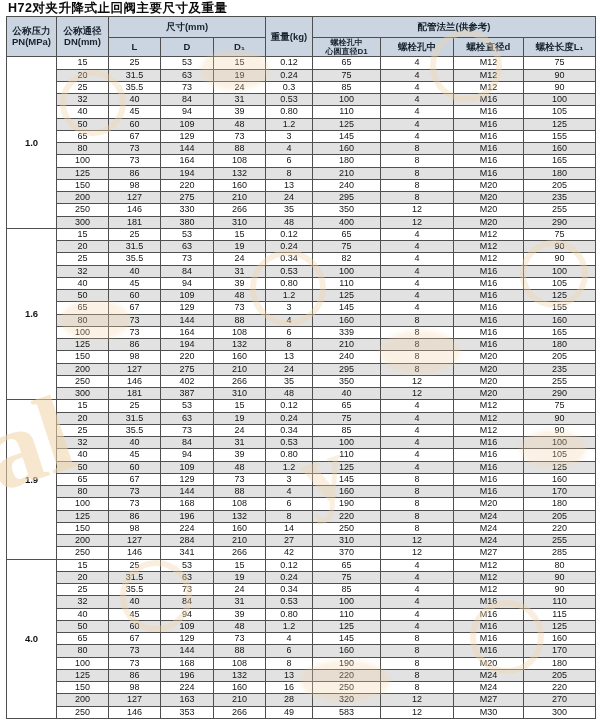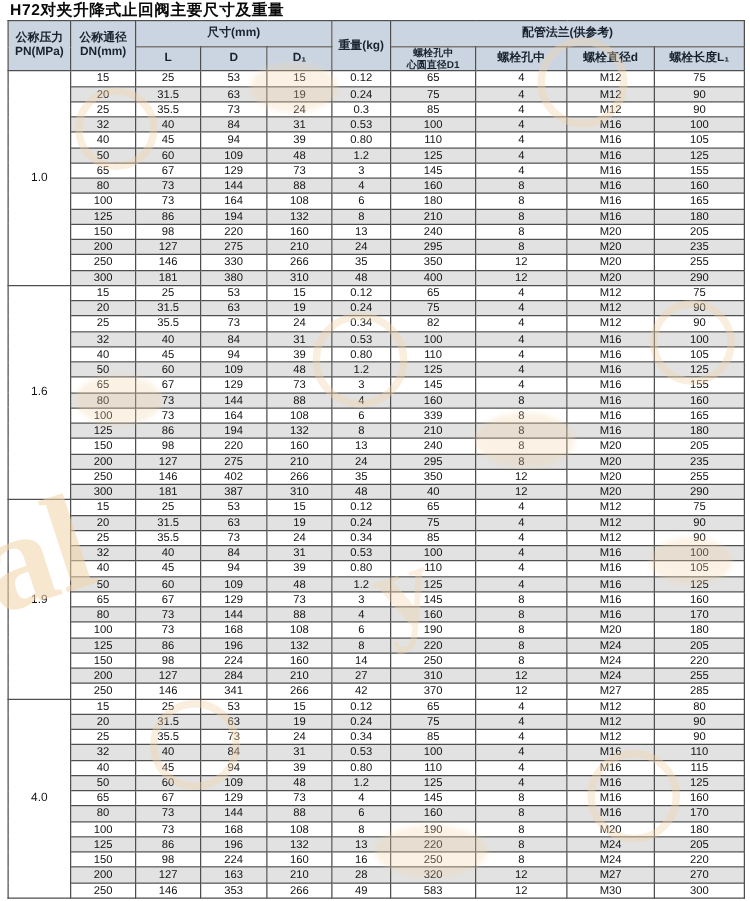--- a/index.html
+++ b/index.html
@@ -36,21 +36,21 @@
   }
   .spec thead th{
     background:var(--header-bg);
     font-weight:bold;font-size:9.5px;color:#16222c;
   }
   .spec thead tr.h1{height:21px;}
   .spec thead tr.h2{height:19px;}
   .spec thead th .ln{display:block;line-height:1.15;}
   .spec thead th .sm{font-size:8px;}
   .spec tbody tr.alt td{background:var(--alt-bg);}
-  .spec td.pn-cell{background:#ffffff;font-size:9.5px;}
+  .spec td.pn-cell{background:#ffffff;font-size:9.5px;font-weight:bold;}
   
   .wm-layer{
     position:absolute;left:0;top:0;width:600px;height:721px;
     z-index:5;pointer-events:none;
   }
   .wm{
     position:absolute;color:var(--wm);font-weight:bold;
     opacity:0.55;transform:rotate(-18deg);
     font-family:"Liberation Serif","DejaVu Serif",serif;
   }

